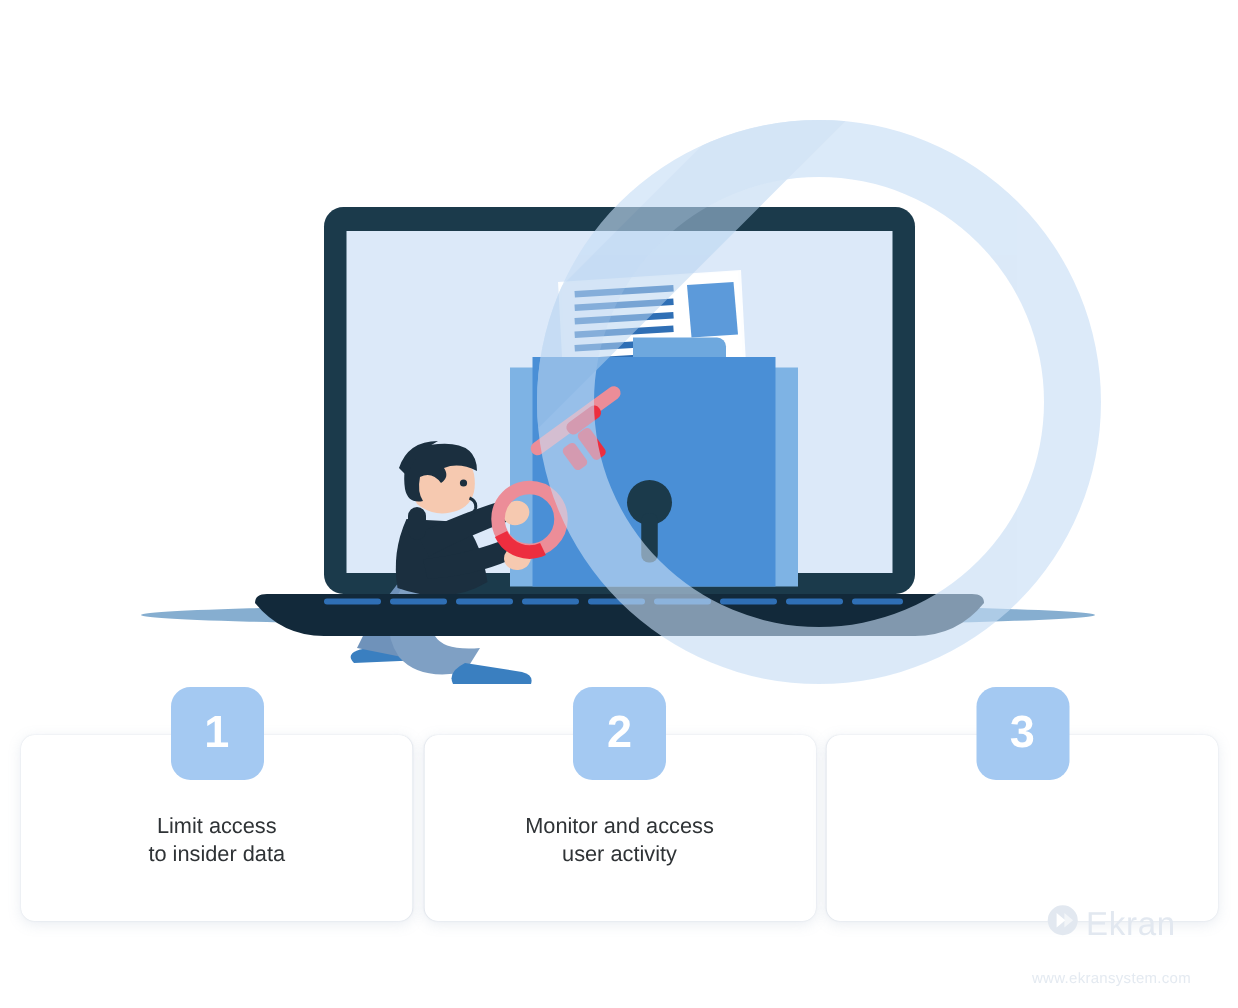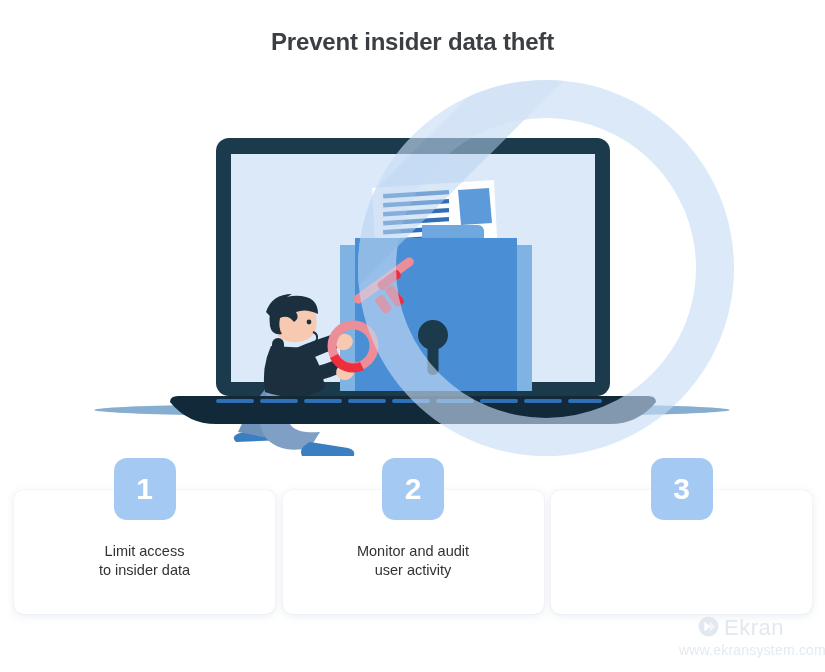--- a/index.html
+++ b/index.html
@@ -92,32 +92,31 @@
     gap: 5px;
   }
   .logo-mark { display: block; }
   .logo-word {
     font-size: 22px;
     color: #e2e8f0;
     letter-spacing: 0.5px;
     font-weight: 400;
   }
   .logo-url {
-    margin-top: 1px;
-    font-size: 14px;
+    margin-top: 18px;
+    font-size: 10px;
     color: #e4eaf1;
     letter-spacing: 0.2px;
   }
 </style>
 </head>
 <body>
 
 <div class="page">
 
-  <div class="title">Prevent insider data theft</div>
 
   <div class="illustration">
     <svg width="825" height="400" viewBox="0 0 825 400" xmlns="http://www.w3.org/2000/svg">
       <defs>
         <clipPath id="ringClip">
           <path d="M546,10 m-188,0 a188,188 0 1,0 376,0 a188,188 0 1,0 -376,0 Z
                    M546,10 m-148,0 a148,148 0 1,1 296,0 a148,148 0 1,1 -296,0 Z" clip-rule="evenodd"></path>
         </clipPath>
         <clipPath id="circleClip">
           <circle cx="546" cy="198" r="188"></circle>
@@ -226,21 +225,21 @@
   <div class="cards">
 
     <div class="card">
       <div class="badge">1</div>
       <div class="card-text">Limit access
 to insider data</div>
     </div>
 
     <div class="card">
       <div class="badge">2</div>
-      <div class="card-text">Monitor and audit
+      <div class="card-text">Monitor and access
 user activity</div>
     </div>
 
     <div class="card">
       <div class="badge">3</div>
     </div>
 
   </div>
 
   <div class="logo">

